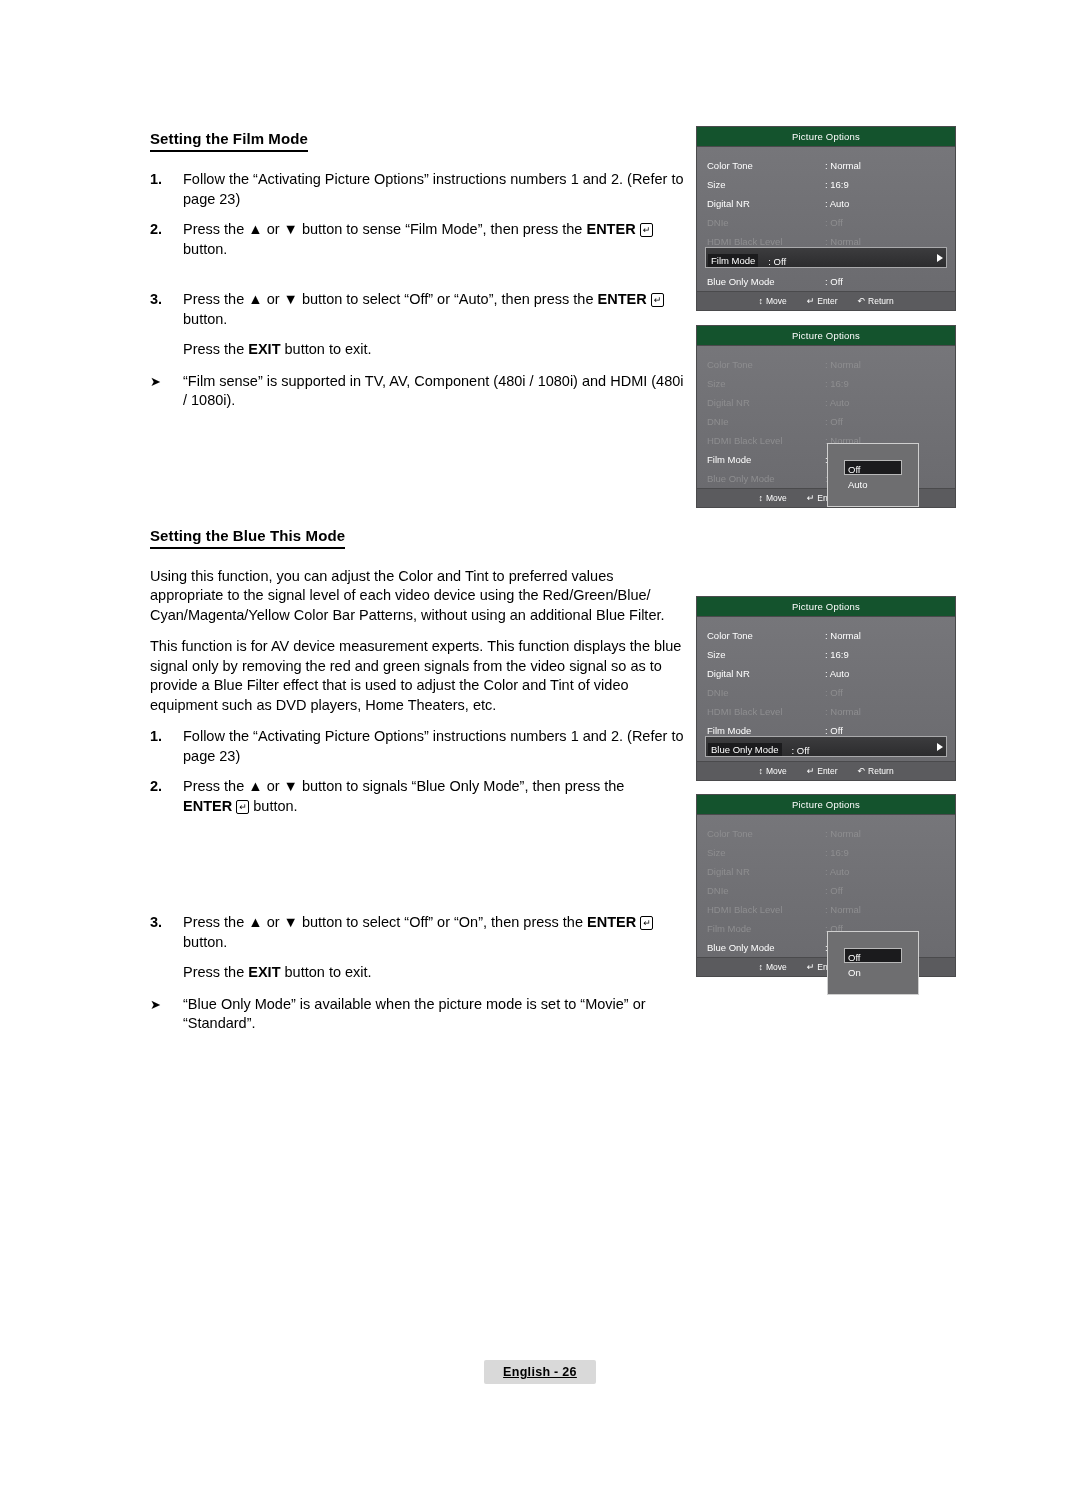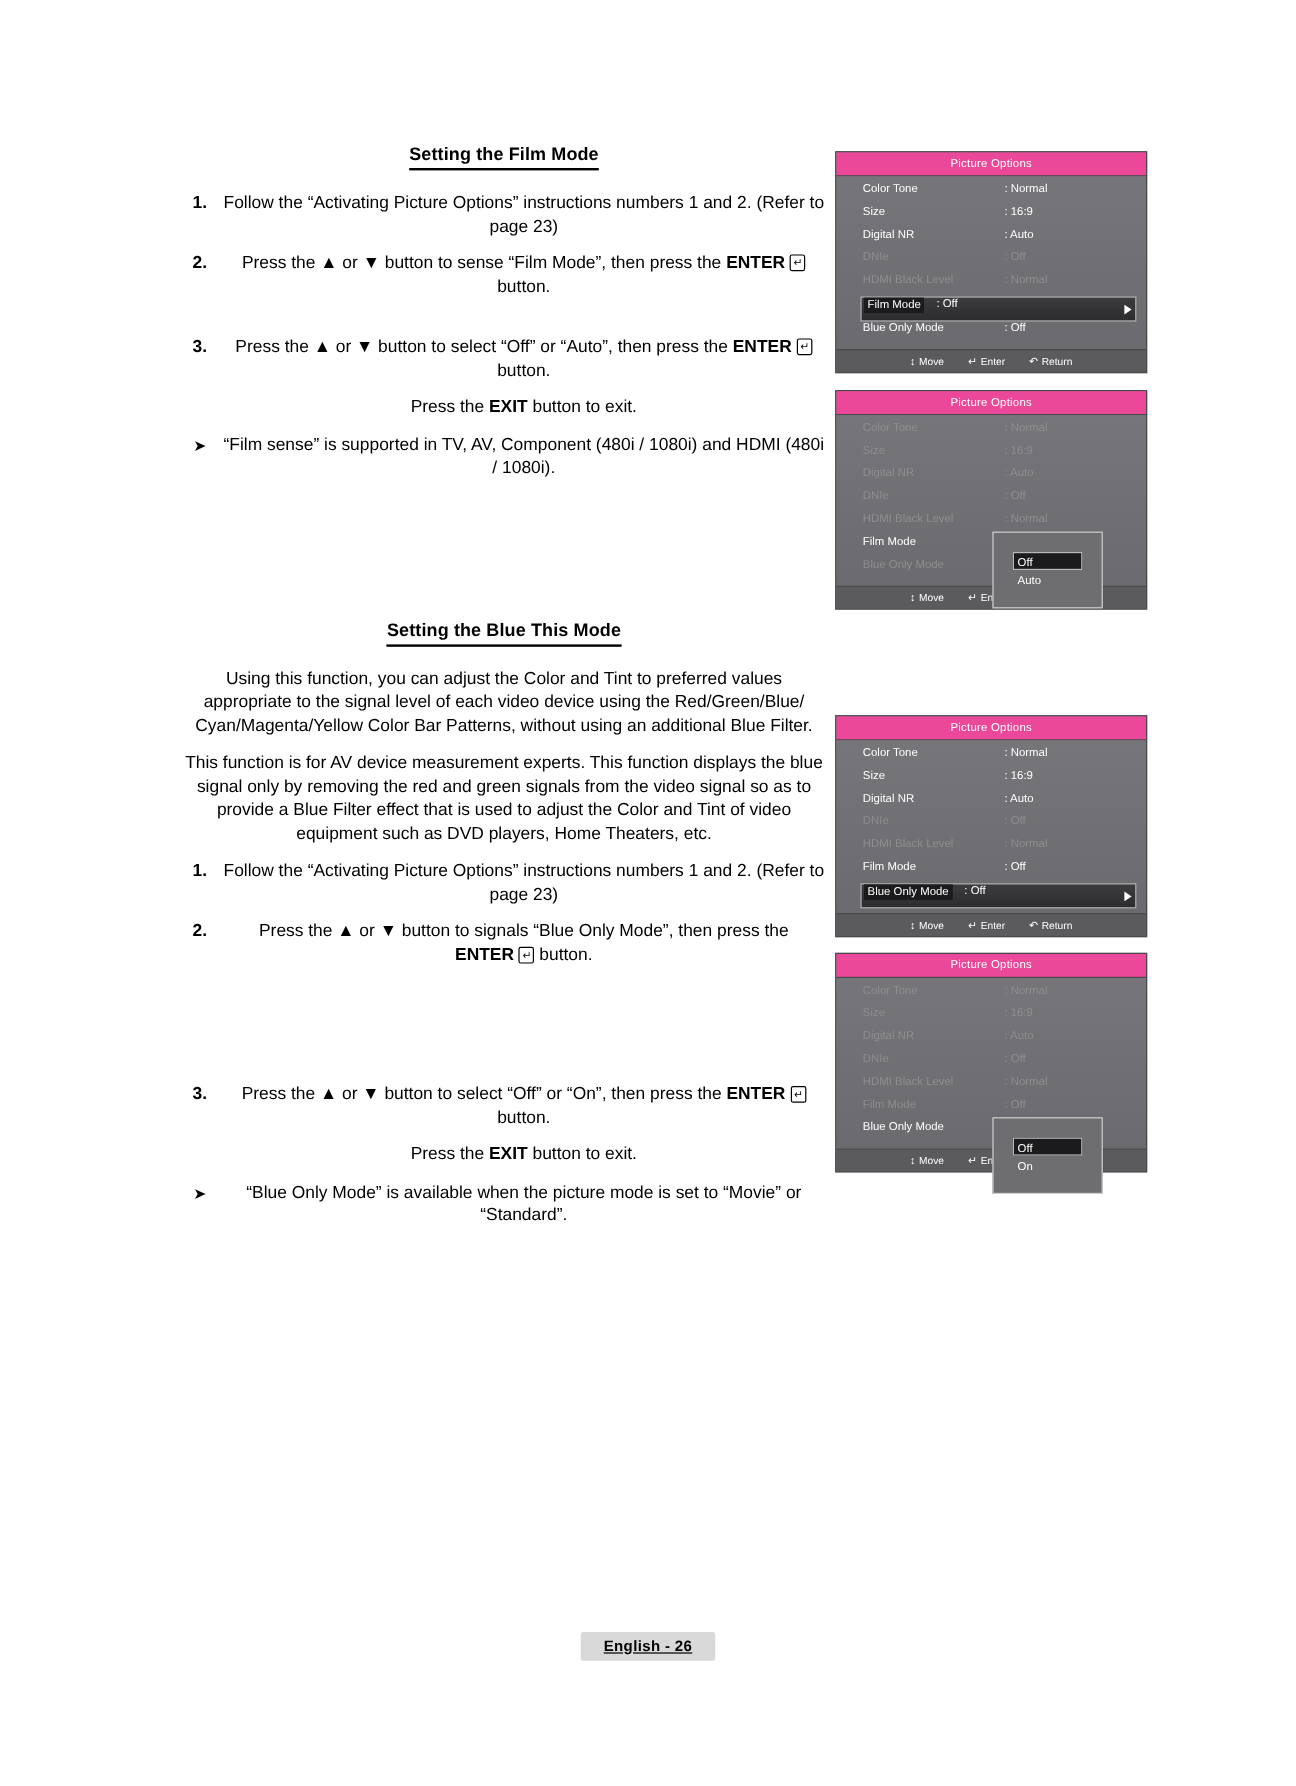--- a/index.html
+++ b/index.html
@@ -14,22 +14,21 @@
     font-family: "Liberation Sans", sans-serif;
     color: #000000;
     overflow: hidden;
   }
 
   
   .text-col {
     position: absolute;
     left: 150px;
     width: 540px;
-    top: 120px;
-    text-align: center;
+    top: 130px;
   }
 
   .section-title {
     font-size: 15px;
     font-weight: bold;
     letter-spacing: 0.1px;
     border-bottom: 2px solid #000;
     display: inline-block;
     padding-bottom: 3px;
     margin-bottom: 18px;
@@ -90,40 +89,39 @@
   .osd {
     position: absolute;
     width: 260px;
     background: #6e6e70;
     border: 1px solid #4a4a4c;
     font-size: 9.5px;
     color: #ffffff;
     box-sizing: border-box;
   }
   .osd-title {
-    background: #ec4899;
+    background: #14532d;
     text-align: center;
     font-size: 9.5px;
     padding: 4px 0 4px 0;
     color: #ffffff;
     letter-spacing: 0.2px;
     border-bottom: 1px solid #4a4a4c;
   }
   .osd-body {
     background: linear-gradient(to bottom, #76767a 0%, #6b6b6f 100%);
     padding: 5px 8px 4px 8px;
   }
   .osd-row {
     display: flex;
-    align-items: flex-start;
+    align-items: flex-end;
     height: 19px;
     padding: 0 2px;
     box-sizing: border-box;
     position: relative;
-    margin-left: 12px;
   }
   .osd-label { width: 118px; flex: 0 0 118px; }
   .osd-value { flex: 1; }
   .osd-row.dim { color: #8e8e90; }
   .osd-row.sel {
     background: linear-gradient(to bottom, #3c3c3e 0%, #2c2c2e 100%);
     border: 1px solid #a9a9ab;
     height: 21px;
     color: #ffffff;
   }

